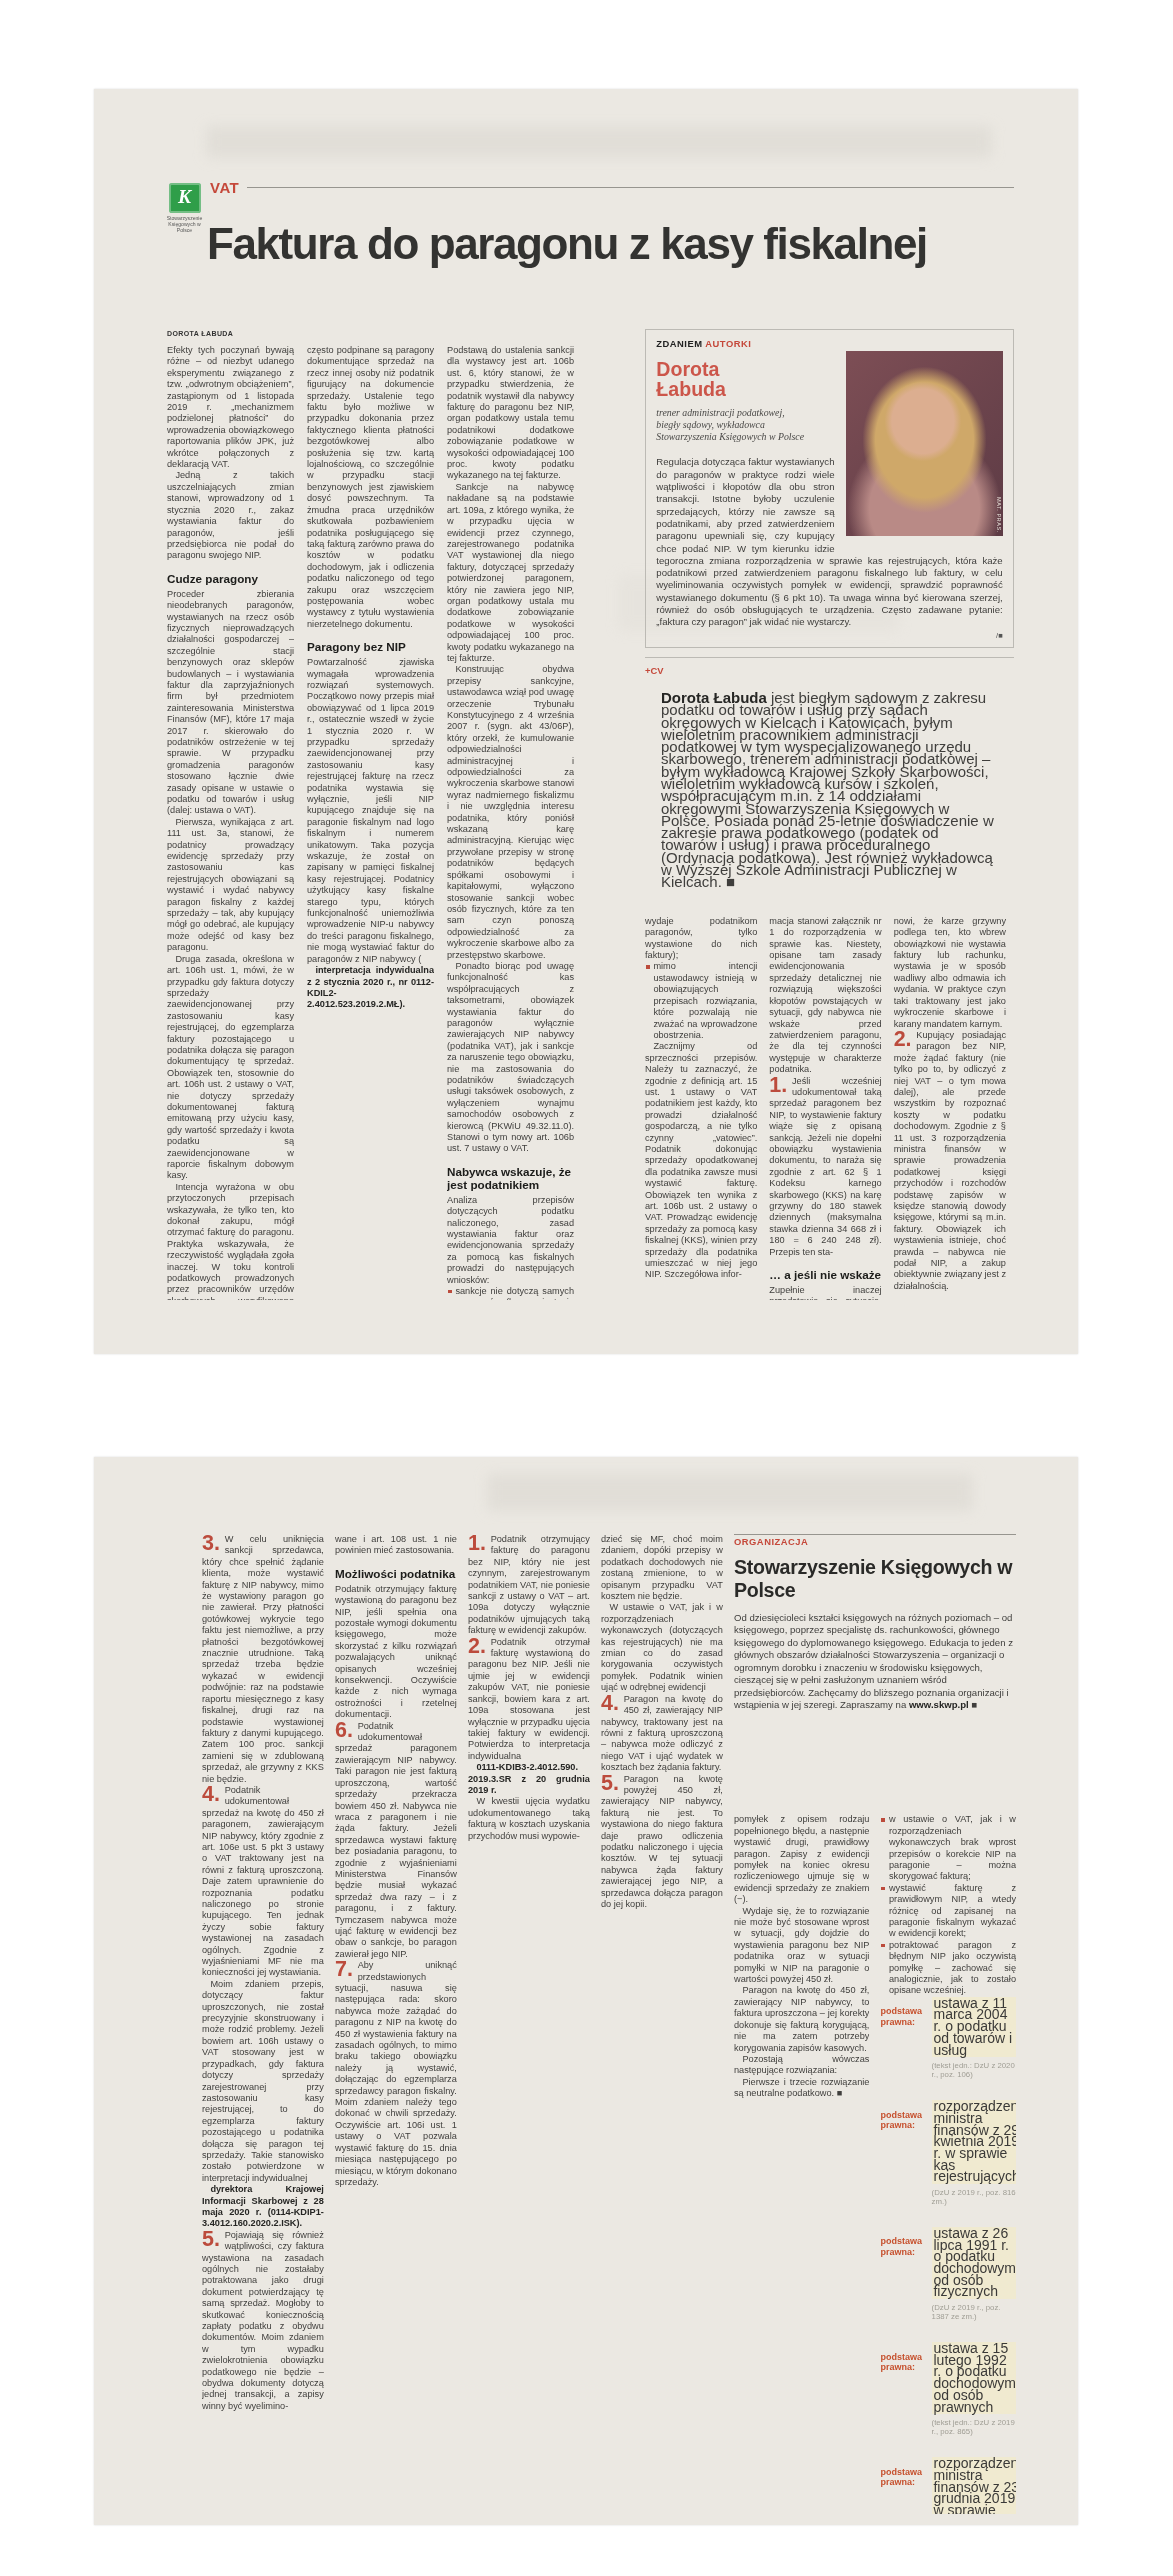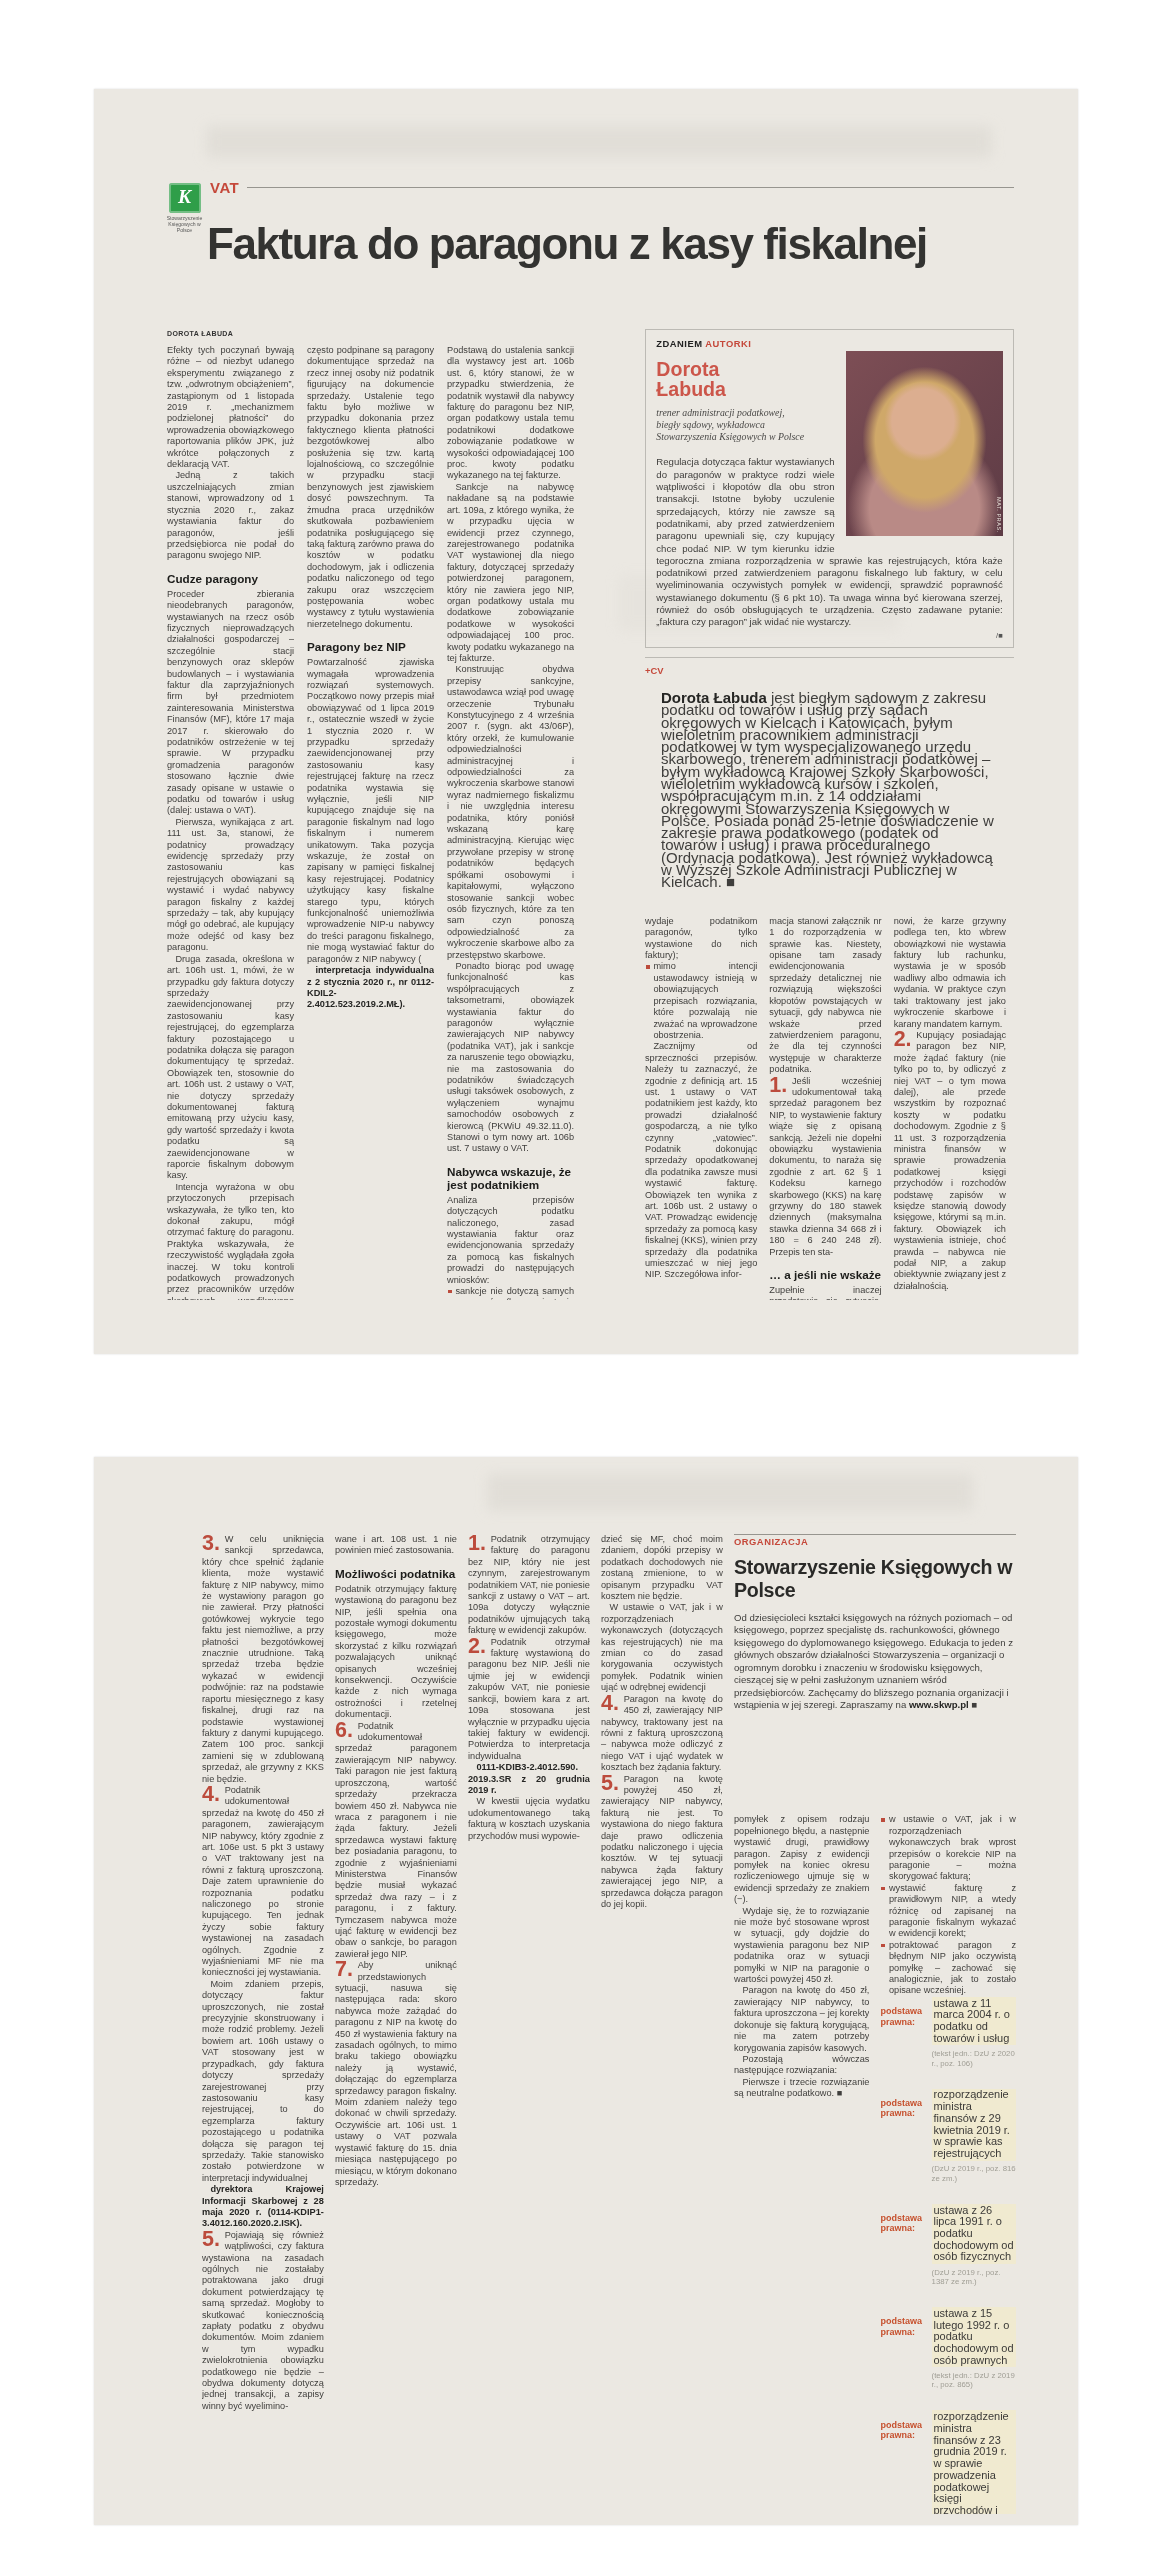--- a/index.html
+++ b/index.html
@@ -63,21 +63,21 @@
   .org-title{font-size:19.6px;font-weight:bold;color:#2a2a28;margin:9.4px 0 9.4px;letter-spacing:-0.3px;}
   .org-text{font-size:9.6px;line-height:12.5px;color:#3f3e3c;margin:0;text-align:left;}
   .org-text b{color:#262624;}
   .subrow2{display:flex;margin-top:9.4px;height:700px;overflow:hidden;}
   .scol2{width:136px;margin-right:11.2px;overflow:hidden;}
   .scol2:last-child{margin-right:0;width:136px;}
 
   
   .law{display:flex;margin:0 0 20.6px;}
   .law-label{width:51px;min-width:51px;color:#c6512e;font-weight:bold;font-size:9px;line-height:10.3px;padding-top:9.4px;}
-  .law-act{font-size:11px;line-height:11.7px;color:#3b3a38;background:#f0ead0;padding:0.9px 1.9px;}
+  .law-act{font-size:14px;line-height:11.7px;color:#3b3a38;background:#f0ead0;padding:0.9px 1.9px;}
   .law-ref{font-size:7.8px;line-height:9.4px;color:#a09e95;margin-top:3.7px;}
 </style>
 </head>
 <body>
 
 <div class="page" id="page1">
   <div class="ghost" style="left:112px;top:37px;width:786px;height:32px;"></div>
   <div class="ghost" style="left:524px;top:486px;width:281px;height:56px;opacity:.25;"></div>
 
   <div class="logo-box">

